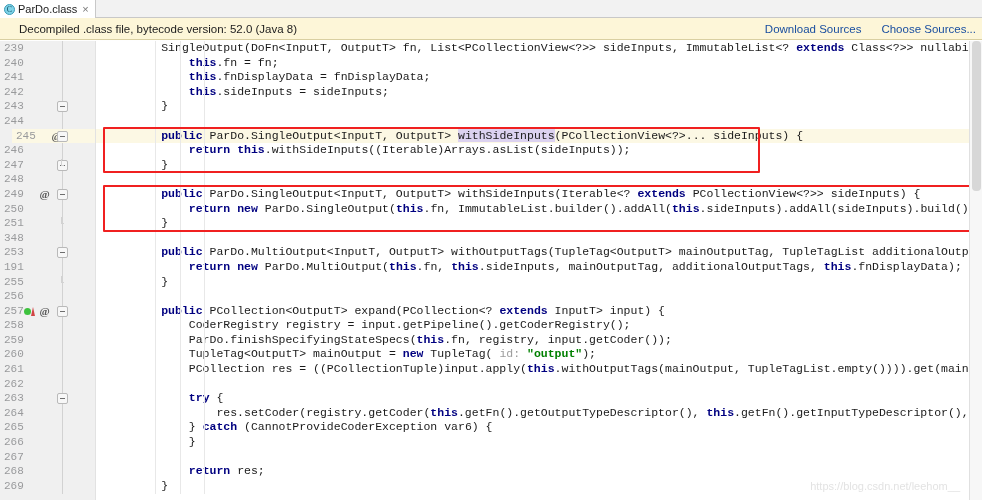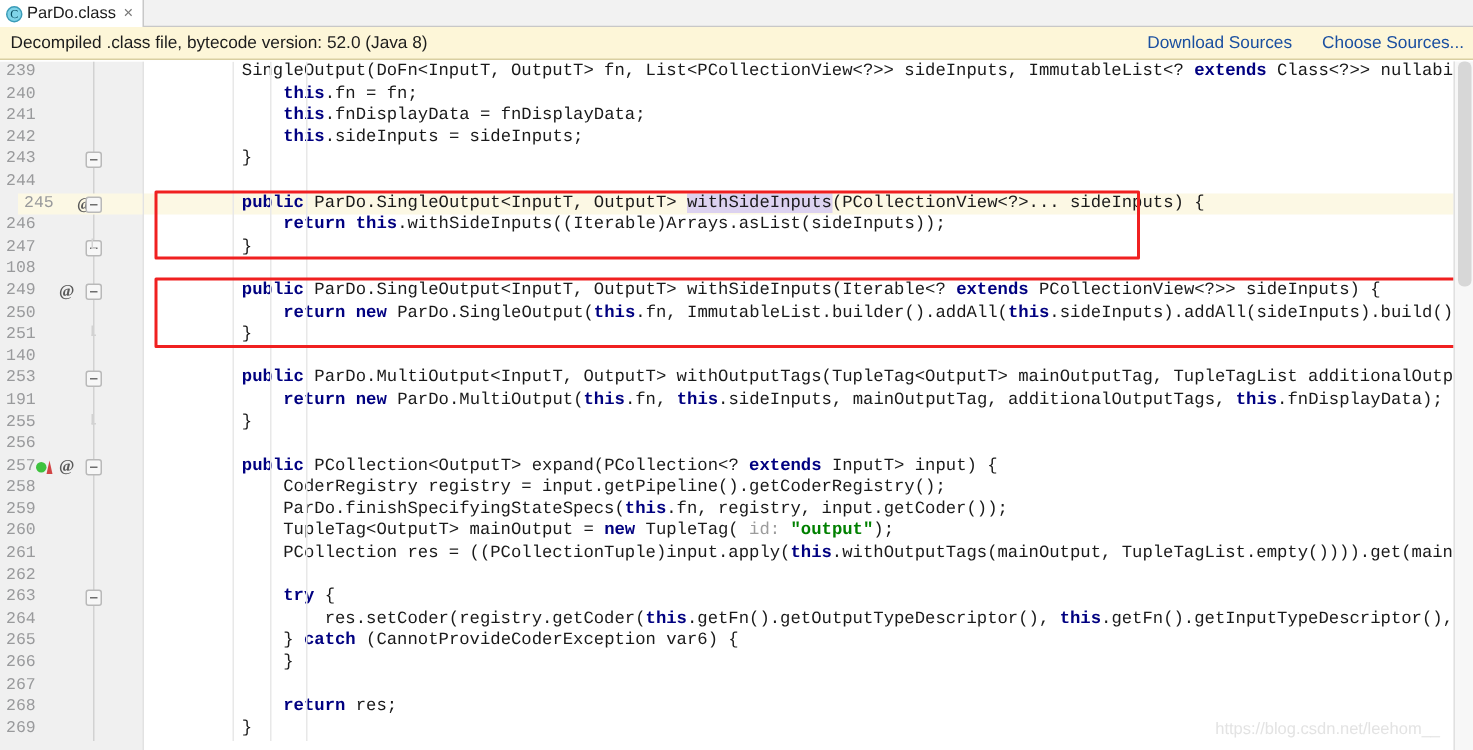--- a/index.html
+++ b/index.html
@@ -43,21 +43,21 @@
     margin-left: 2px; cursor: pointer;
   }
   .tabbar-rest { flex: 1; background: #f2f2f2; }
 
   
   .notifbar {
     height: 22px; width: 100%;
     background: #fdf6d8;
     border-bottom: 1px solid #d9cfa1;
     display: flex; align-items: center;
-    padding: 0 6px 0 7px;
+    padding: 0 6px 0 19px;
     font-size: 11.5px;
     color: #1c1c1c;
   }
   .notif-text { white-space: nowrap; }
   .notif-spacer { flex: 1; }
   .notif-link {
     color: #1a4fa0; font-size: 11.5px;
     margin-left: 20px; cursor: pointer; white-space: nowrap;
   }
 
@@ -255,36 +255,36 @@
         <div class="fold" style="top: 89.6px;"></div>
         <div class="gutter-row">
           <span class="ln">246</span>
         </div>
         <div class="gutter-row">
           <span class="ln">247</span>
         </div>
         <div class="fold" style="top: 118.8px;"></div>
         <div class="foldcap" style="top: 117.8px;"></div>
         <div class="gutter-row">
-          <span class="ln">108</span>
+          <span class="ln">248</span>
         </div>
         <div class="gutter-row">
           <span class="ln">249</span>
           <span class="g-at">@</span>
         </div>
         <div class="fold" style="top: 148px;"></div>
         <div class="gutter-row">
           <span class="ln">250</span>
         </div>
         <div class="gutter-row">
           <span class="ln">251</span>
         </div>
         <div class="foldcap" style="top: 176.2px;"></div>
         <div class="gutter-row">
-          <span class="ln">140</span>
+          <span class="ln">348</span>
         </div>
         <div class="gutter-row">
           <span class="ln">253</span>
         </div>
         <div class="fold" style="top: 206.4px;"></div>
         <div class="gutter-row">
           <span class="ln">191</span>
         </div>
         <div class="gutter-row">
           <span class="ln">255</span>

